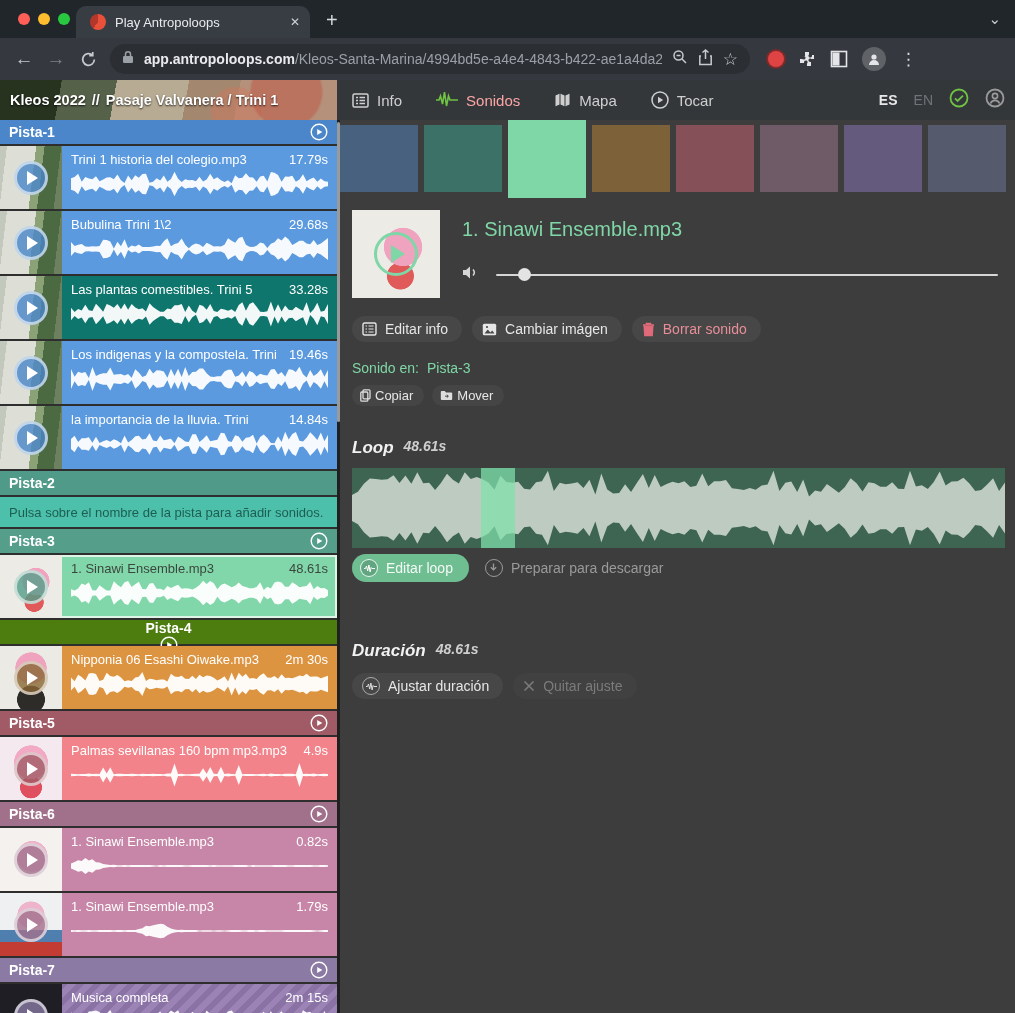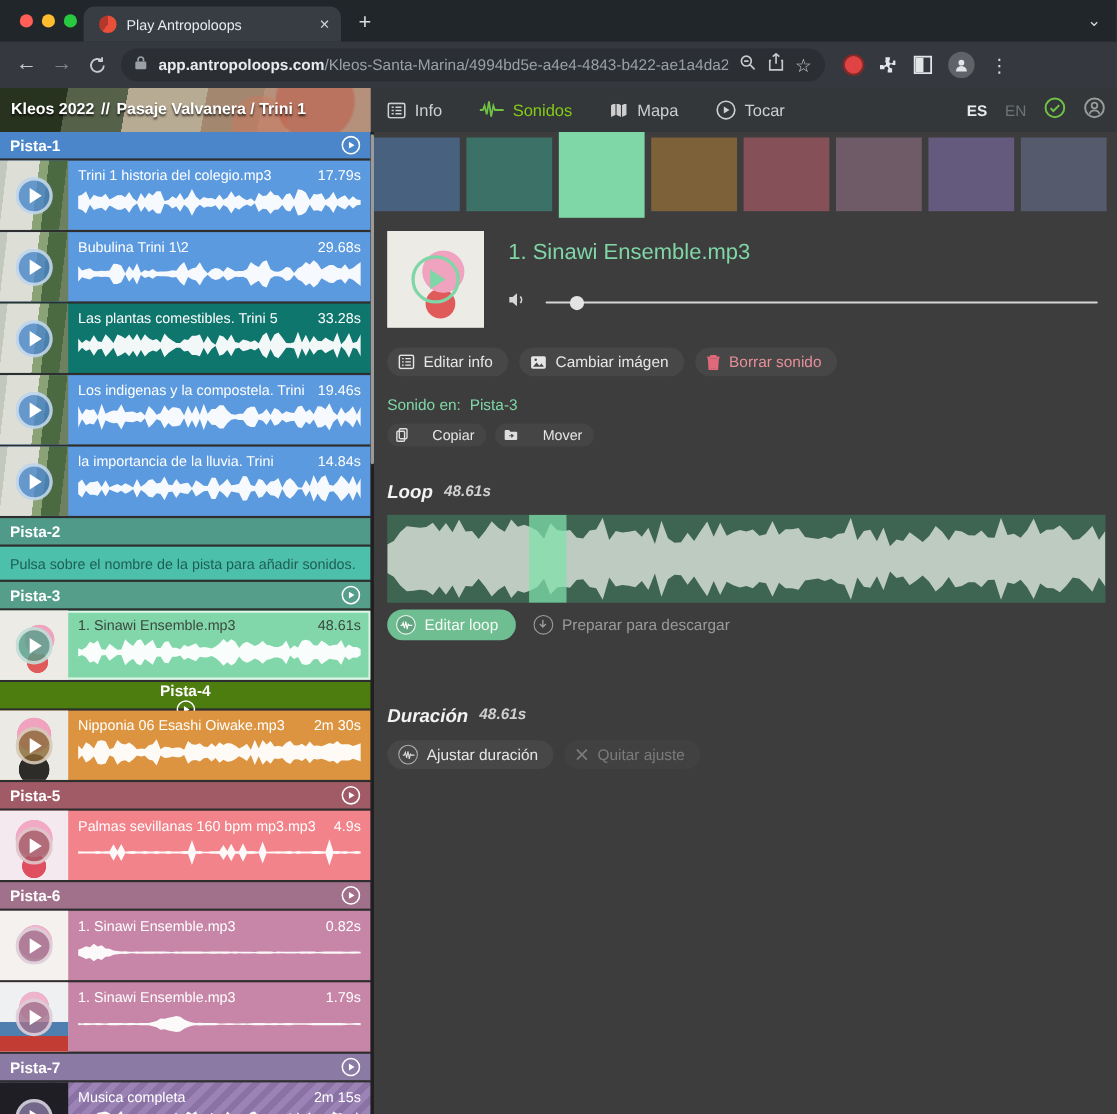--- a/index.html
+++ b/index.html
@@ -39,21 +39,21 @@
       radial-gradient(circle at 85% 30%, rgba(190,90,70,.55) 0 12%, transparent 13%),
       radial-gradient(circle at 70% 80%, rgba(205,120,95,.5) 0 10%, transparent 11%),
       linear-gradient(100deg, #27321f 0 18%, #56614a 18% 34%, #b8ab93 34% 55%, #a3876f 55% 70%, #b5917c 70% 100%);
     display:flex; align-items:center; }
   .bc-text { position:relative; z-index:2; color:#fff; font-size:14.5px; font-weight:700; padding-left:10px;
     text-shadow:0 1px 2px rgba(0,0,0,.8); white-space:nowrap; }
   .bc-sep { font-weight:700; padding:0 6px; }
   .appnav { position:absolute; left:352px; top:0; height:40px; display:flex; align-items:center; gap:34px; }
   .nav-item { display:flex; align-items:center; gap:8px; color:#cfcfcf; font-size:15px; }
   .nav-item svg { display:block; }
-  .nav-item.active { color:#84cc16; }
+  .nav-item.active { color:#fca5a5; }
   .hdr-right { position:absolute; right:10px; top:0; height:40px; display:flex; align-items:center; gap:16px; }
   .lang { font-size:14px; font-weight:700; color:#e8e8e8; }
   .lang.dim { color:#6f7478; font-weight:400; }
 
   
   .sidebar { position:absolute; left:0; top:120px; width:337px; height:972px; background:#2e2e2e; overflow:hidden; }
   .sb-scroll { position:absolute; left:337px; top:120px; width:3px; height:893px; background:#202020; }
   .sb-thumbbar { position:absolute; left:337px; top:122px; width:3px; height:300px; background:#9a9a9a; border-radius:2px; }
   .s-head { height:24px; display:flex; align-items:center; padding:0 9px; margin-bottom:2px; }
   .s-head-name { color:#fff; font-size:14px; font-weight:700; flex:1; }
@@ -100,21 +100,21 @@
   .d-meta { flex:1; padding-top:8px; }
   .d-title { font-size:20px; color:#7fd6a6; }
   .vol-row { display:flex; align-items:center; gap:18px; margin-top:24px; }
   .vol-track { position:relative; width:502px; height:2px; background:#d6d6d6; border-radius:1px; }
   .vol-handle { position:absolute; top:50%; width:13px; height:13px; margin:-6.5px 0 0 -6px;
     border-radius:50%; background:#e3e3e3; }
   .btnrow { display:flex; gap:10px; margin-top:18px; }
   .pill { display:inline-flex; align-items:center; gap:8px; background:#474747; color:#e6e6e6;
     border-radius:16px; padding:0 14px 0 10px; height:26px; font-size:14px; border:none; font-family:inherit; }
   .pill.danger { color:#e78f99; }
-  .pill.small { height:21px; font-size:13px; border-radius:12px; padding:0 11px 0 8px; gap:22px; background:#454545; }
+  .pill.small { height:21px; font-size:13px; border-radius:12px; padding:0 11px 0 8px; gap:4px; background:#454545; }
   .pill.mint { background:#6fbe92; color:#f4faf5; height:28px; border-radius:17px; padding:0 16px 0 8px; }
   .pill.ghost { background:#414141; color:#7b7b7b; }
   .loc-row { margin-top:18px; font-size:14px; color:#7fd6a6; display:flex; gap:8px; }
   .cm-row { display:flex; gap:8px; margin-top:9px; }
   .sec-h { margin-top:32px; display:flex; align-items:flex-start; gap:10px;font-style:italic; }
   .sec-h .h1 { color:#f2f2f2; font-size:17px; font-weight:700; }
   .sec-h .h2 { color:#cfcfcf; font-size:14px; font-weight:700; }
   .loop-panel { position:relative; margin-top:10px; width:653px; height:80px; background:#3e6452; overflow:hidden; }
   .loop-panel svg { position:absolute; inset:0; width:100%; height:100%; }
   .playhead { position:absolute; top:0; bottom:0; background:rgba(127,224,170,.75); }

